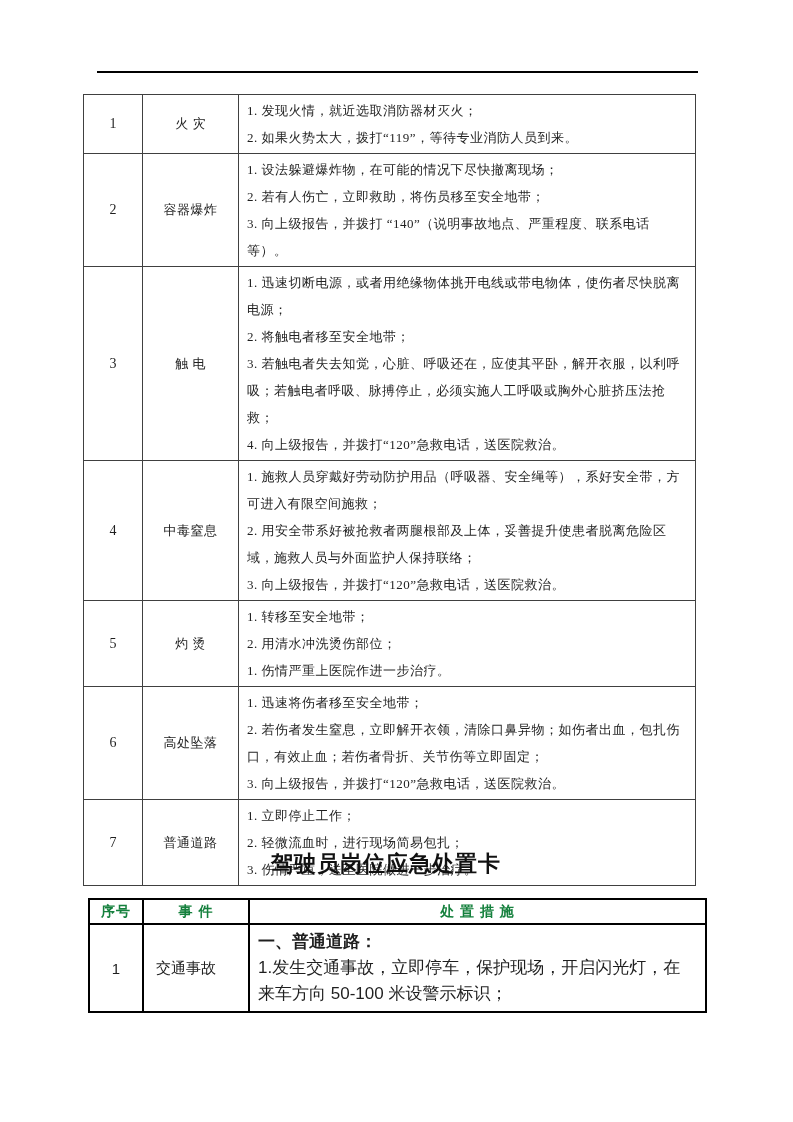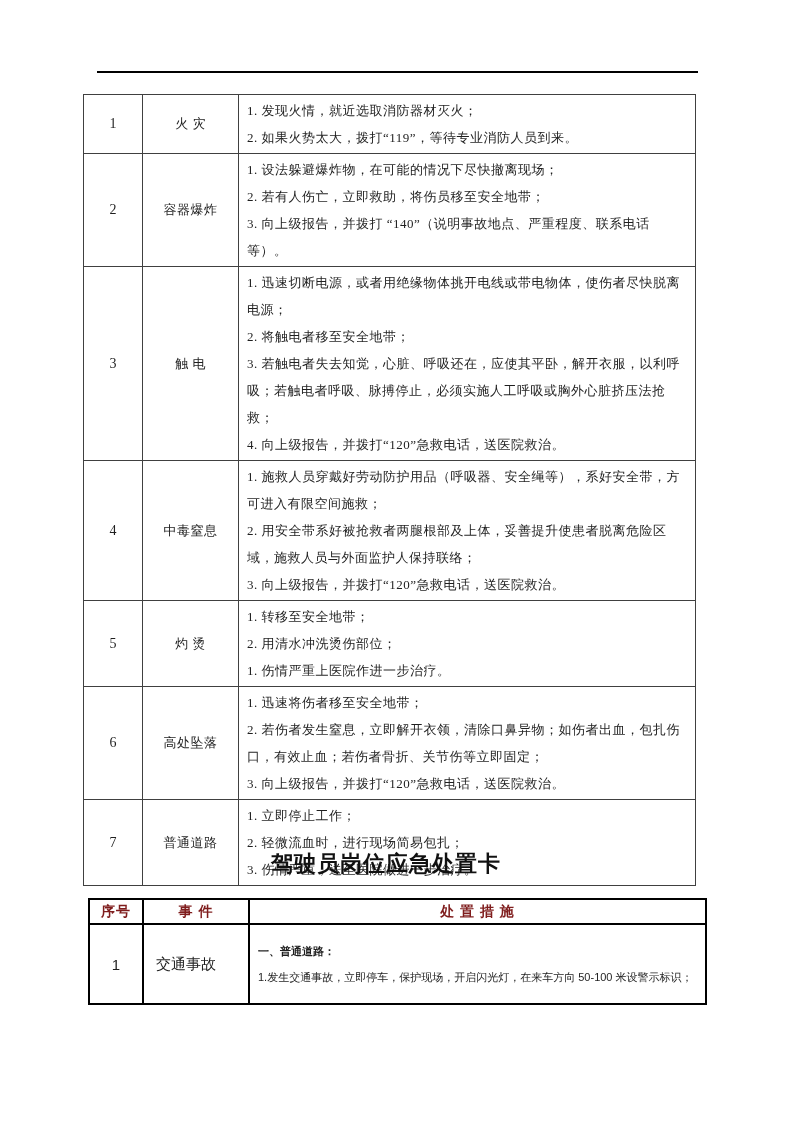--- a/index.html
+++ b/index.html
@@ -79,41 +79,41 @@
   table.t2 th,
   table.t2 td {
     border: 2px solid #000000;
     font-size: 14px;
   }
   table.t2 th {
     font-weight: bold;
     text-align: center;
     vertical-align: middle;
     letter-spacing: 1px;
-    color: #7f1d1d;
+    color: #15803d;
   }
   table.t2 td.c-num2 {
     text-align: center;
     vertical-align: middle;
     font-size: 15px;
   }
   table.t2 td.c-evt2 {
     text-align: left;
     vertical-align: middle;
     padding-left: 12px;
     font-size: 15px;
   }
   table.t2 td.c-steps2 {
     vertical-align: middle;
     padding: 4px 8px;
   }
   table.t2 td.c-steps2 p {
     margin: 0;
     line-height: 26px;
-    font-size: 11px;
+    font-size: 17px;
   }
   table.t2 td.c-steps2 p.sec-head {
     font-weight: bold;
   }
 </style>
 </head>
 <body>
 
 <div class="page">
 

